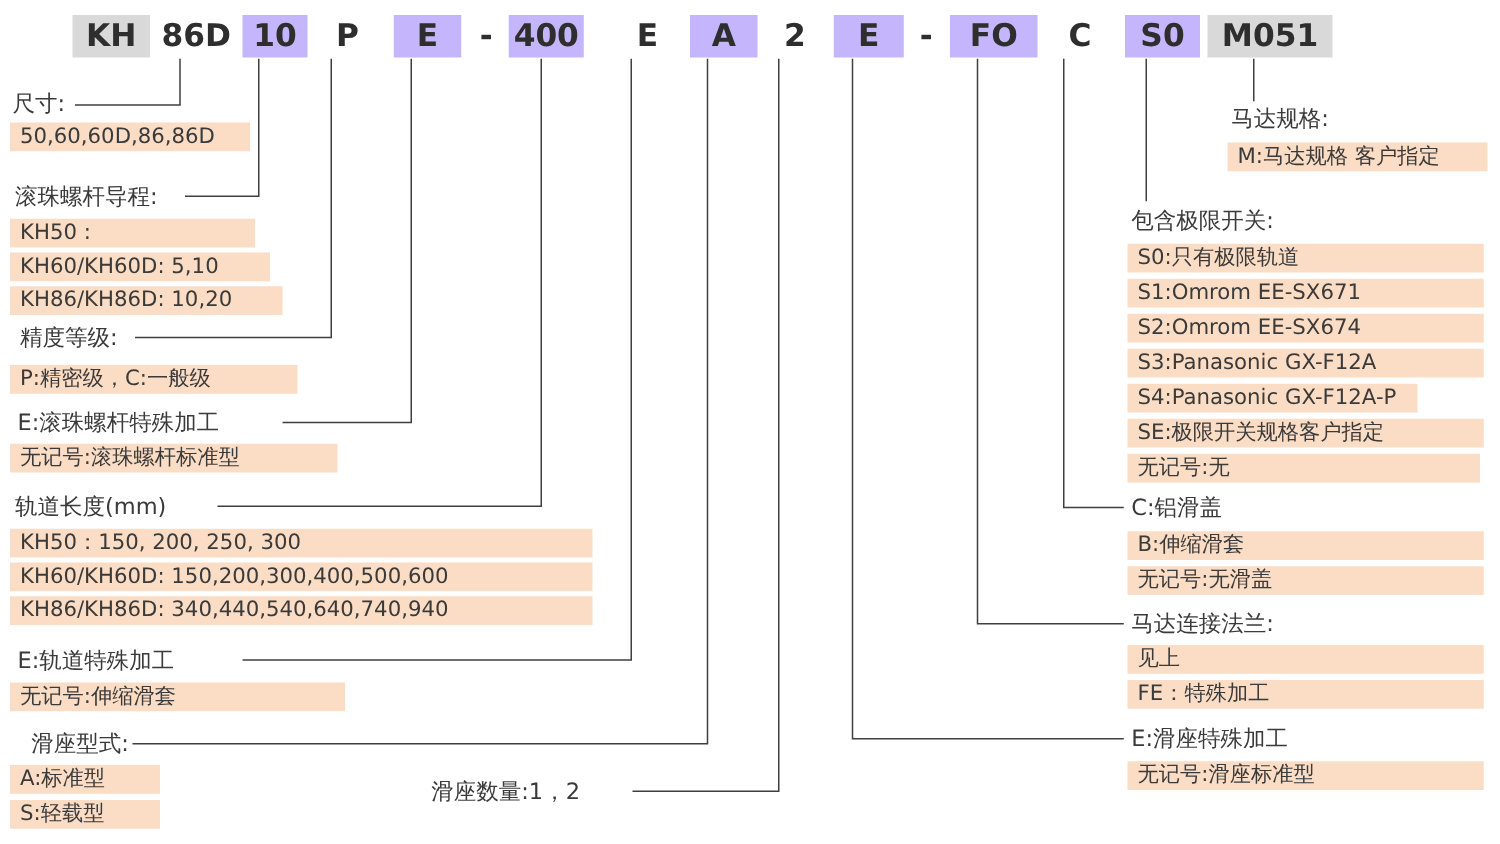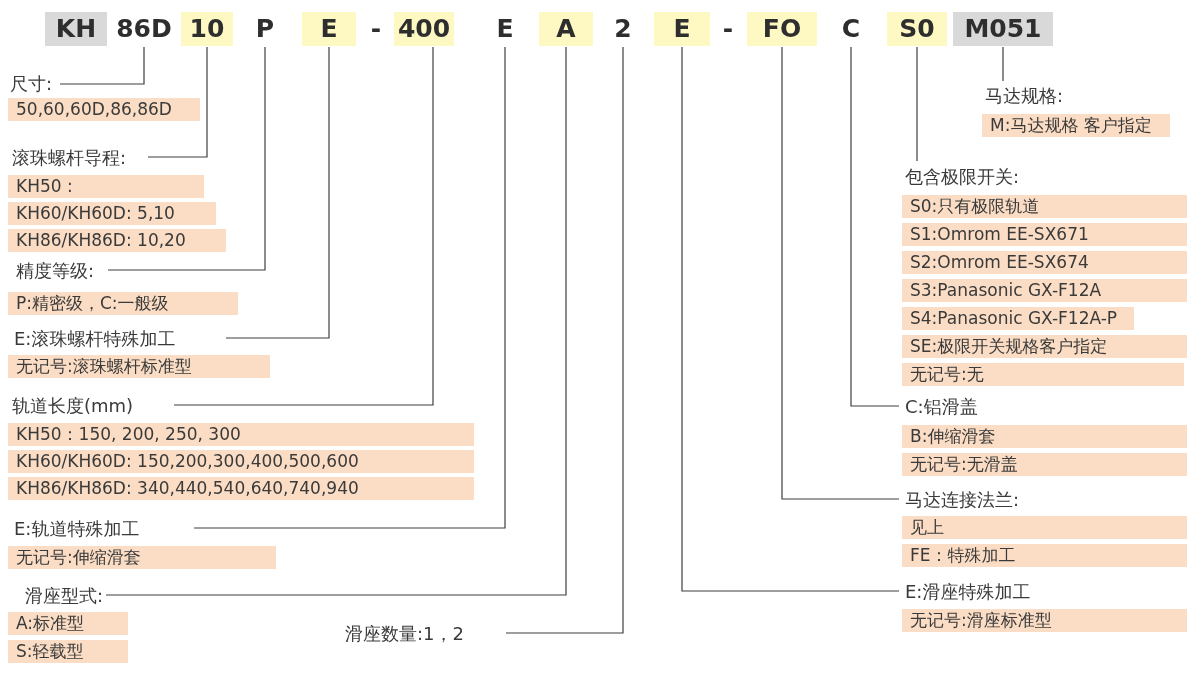--- a/index.html
+++ b/index.html
@@ -7,22 +7,23 @@
   body {
     width: 1200px; height: 675px; position: relative;
     background: #ffffff; overflow: hidden;
     font-family: "DejaVu Sans", "Liberation Sans", sans-serif;
     color: #3c3c3c;
   }
   .seg {
     position: absolute; top: 12px; height: 34px; line-height: 34px;
     text-align: center; font-size: 25px; font-weight: 600; color: #2e2e2e;
     white-space: nowrap;
+    margin-left: 13px;
   }
-  .seg-gray  { background: #fef9c3; }
+  .seg-gray  { background: #c4b5fd; }
   .seg-light { background: #d9d9d9; }
   .ann-title {
     position: absolute; font-size: 18px; line-height: 24px;
     white-space: nowrap; color: #3a3a3a;
   }
   .hl {
     position: absolute; background: #fbddc5; height: 23px; line-height: 23px;
     padding: 0 8px; font-size: 17px; white-space: nowrap; color: #3a3a3a;
     overflow: hidden;
   }
@@ -93,21 +94,21 @@
 <div class="ann-title" style="left:14px;top:517px">E:轨道特殊加工</div>
 <div class="hl" style="left:8px;top:546px;width:268px">无记号:伸缩滑套</div>
 
 <div class="ann-title" style="left:25px;top:584px">滑座型式:</div>
 <div class="hl" style="left:8px;top:612px;width:120px">A:标准型</div>
 <div class="hl" style="left:8px;top:640px;width:120px">S:轻载型</div>
 
 <div class="plain-label" style="left:345px;top:622px">滑座数量:1，2</div>
 
 <div class="ann-title" style="left:985px;top:84px">马达规格:</div>
-<div class="hl" style="left:982px;top:114px;width:188px">M:马达规格  客户指定</div>
+<div class="hl" style="left:982px;top:114px;width:208px">M:马达规格  客户指定</div>
 
 <div class="ann-title" style="left:905px;top:165px">包含极限开关:</div>
 <div class="hl" style="left:902px;top:195px;width:285px">S0:只有极限轨道</div>
 <div class="hl" style="left:902px;top:223px;width:285px">S1:Omrom EE-SX671</div>
 <div class="hl" style="left:902px;top:251px;width:285px">S2:Omrom EE-SX674</div>
 <div class="hl" style="left:902px;top:279px;width:285px">S3:Panasonic GX-F12A</div>
 <div class="hl" style="left:902px;top:307px;width:232px">S4:Panasonic GX-F12A-P</div>
 <div class="hl" style="left:902px;top:335px;width:285px">SE:极限开关规格客户指定</div>
 <div class="hl" style="left:902px;top:363px;width:282px">无记号:无</div>
 

